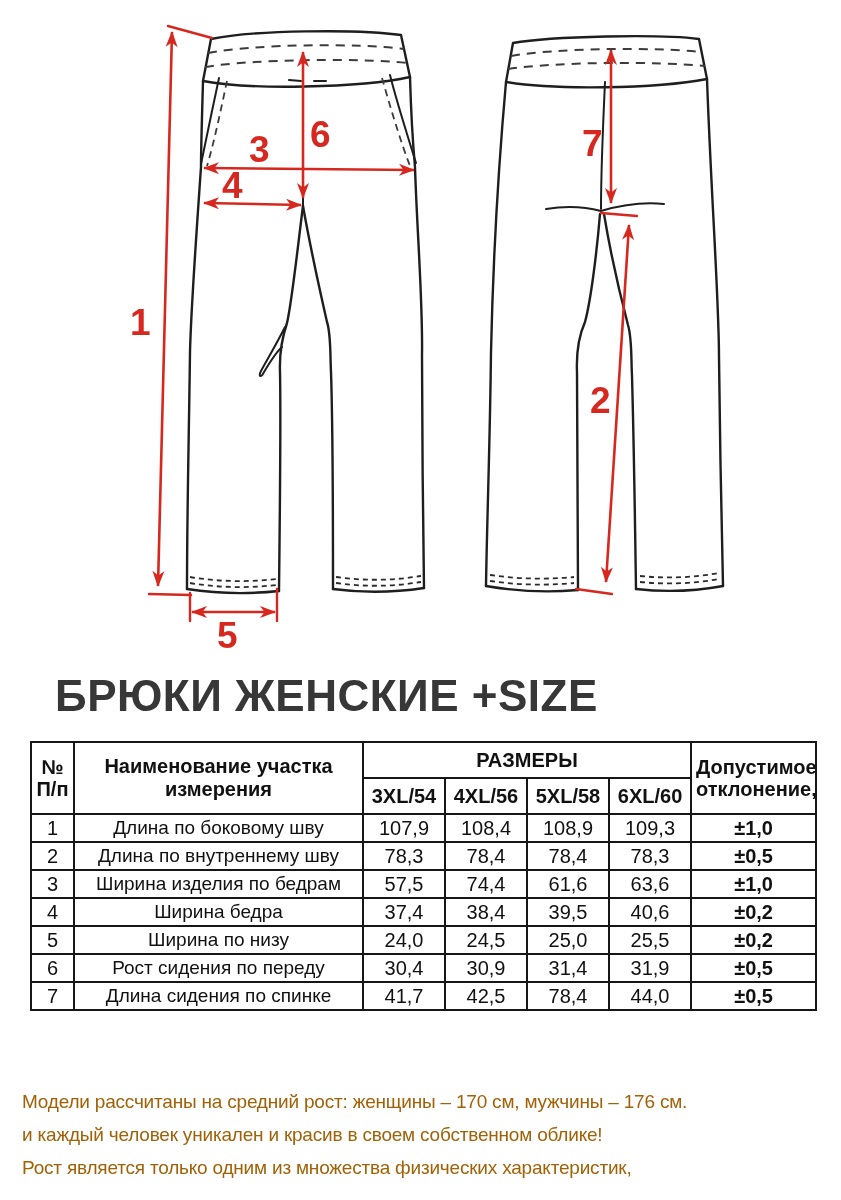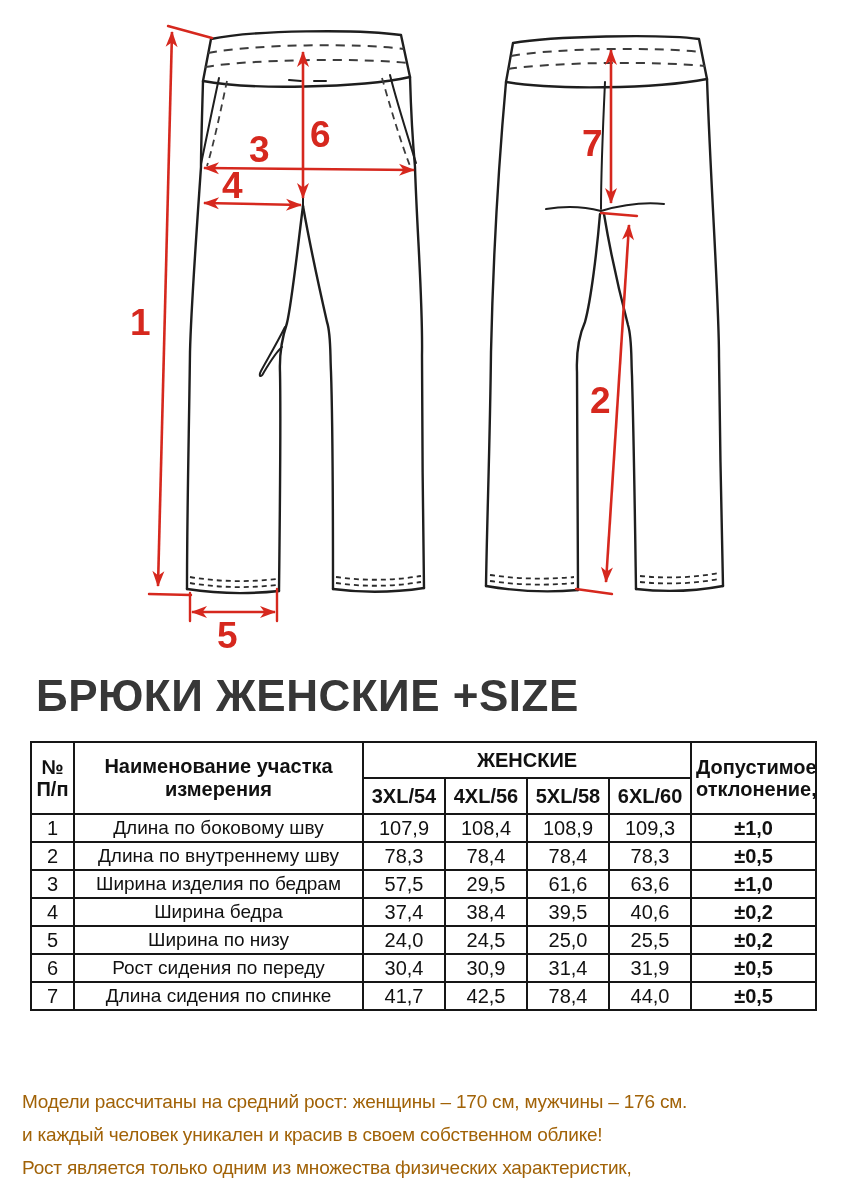--- a/index.html
+++ b/index.html
@@ -13,21 +13,21 @@
   .outline-thin{fill:none;stroke:#1e1e1e;stroke-width:2;stroke-linecap:round;}
   .band{fill:#fff;stroke:#1e1e1e;stroke-width:2.4;stroke-linejoin:round;}
   .dash{fill:none;stroke:#3c3c3c;stroke-width:2;stroke-dasharray:9 7;stroke-linecap:butt;}
   .pocketdash{fill:none;stroke:#3c3c3c;stroke-width:1.8;stroke-dasharray:7 5;}
   .hemdash{fill:none;stroke:#2b2b2b;stroke-width:1.8;stroke-dasharray:5 4;}
   .rarrow{fill:none;stroke:#d6281e;stroke-width:2.6;}
   .rline{fill:none;stroke:#d6281e;stroke-width:2.4;stroke-linecap:round;}
   .mlabel{fill:#d6281e;font-size:37px;font-weight:bold;font-family:"Liberation Sans",sans-serif;}
   
   .title{
-    margin:12px 0 0 36px;font-size:44px;line-height:48px;font-weight:800;
+    margin:12px 0 0 55px;font-size:44px;line-height:48px;font-weight:800;
     color:#373737;letter-spacing:.5px;white-space:nowrap;
   }
   
   table.sizes{
     margin:21px 0 0 30px;width:785px;border-collapse:collapse;table-layout:fixed;
     font-size:20px;color:#111;
   }
   table.sizes th,table.sizes td{
     border:2px solid #161616;padding:0 4px;text-align:center;vertical-align:middle;
     overflow:hidden;white-space:nowrap;
@@ -139,21 +139,21 @@
         <col style="width:82px">
       <col style="width:125px">
     </colgroup>
     <tbody>
       <tr class="hrow1">
         <th rowspan="2">
           <span class="two-line">№</span>
           <span class="two-line">П/п</span>
         </th>
         <th rowspan="2" style="white-space:normal;">Наименование участка измерения</th>
-        <th colspan="4">ЖЕНСКИЕ</th>
+        <th colspan="4">РАЗМЕРЫ</th>
         <th rowspan="2">
           <span class="two-line">Допустимое</span>
           <span class="two-line">отклонение, см</span>
         </th>
       </tr>
       <tr class="hrow2">
         <th>3XL/54</th>
         <th>4XL/56</th>
         <th>5XL/58</th>
         <th>6XL/60</th>
@@ -174,21 +174,21 @@
         <td>78,3</td>
         <td>78,4</td>
         <td>78,4</td>
         <td>78,3</td>
         <td class="tol">±0,5</td>
       </tr>
       <tr class="drow">
         <td>3</td>
         <td class="name">Ширина изделия по бедрам</td>
         <td>57,5</td>
-        <td>29,5</td>
+        <td>74,4</td>
         <td>61,6</td>
         <td>63,6</td>
         <td class="tol">±1,0</td>
       </tr>
       <tr class="drow">
         <td>4</td>
         <td class="name">Ширина бедра</td>
         <td>37,4</td>
         <td>38,4</td>
         <td>39,5</td>

